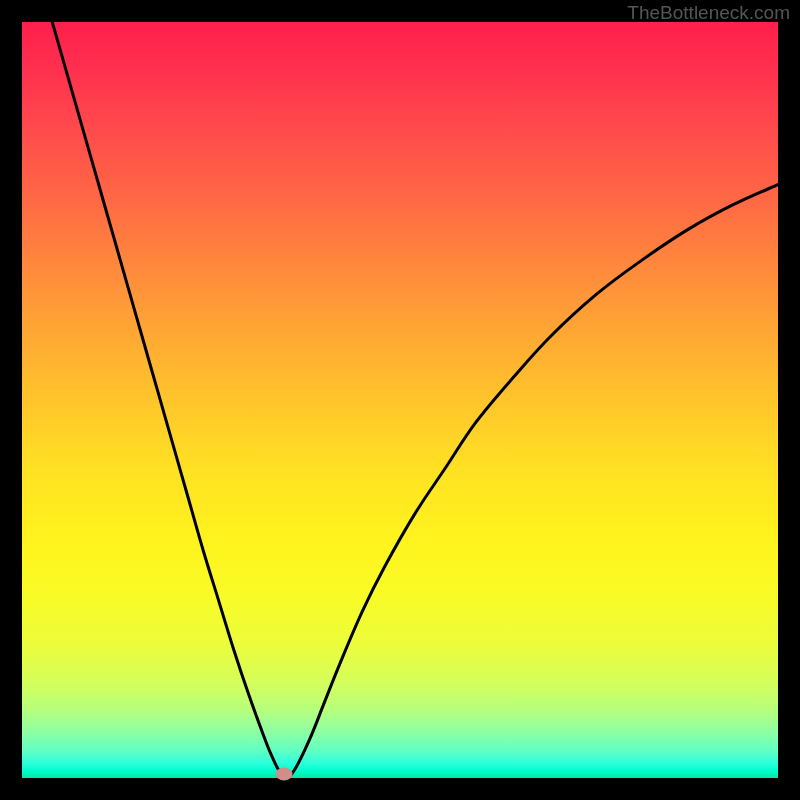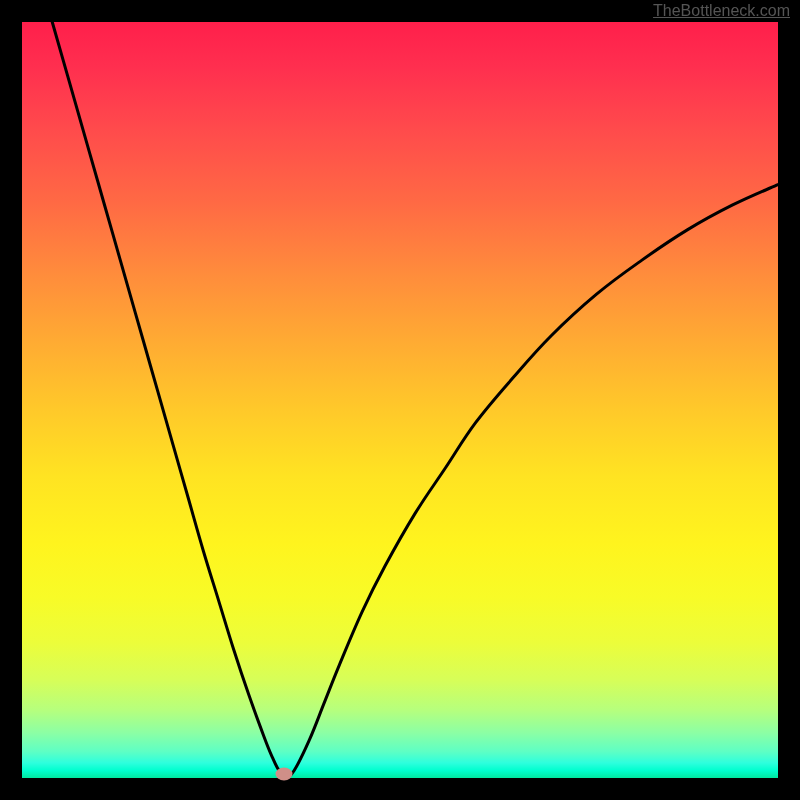--- a/index.html
+++ b/index.html
@@ -45,25 +45,24 @@
       #2effdd 98%,
       #00ffcf 99%,
       #00e8a0 100%
     );
   }
   .watermark {
     position: absolute;
     top: 2px;
     right: 10px;
     color: #555;
-    font-size: 16px;
+    font-size: 19px;
     font-weight: 500;
     letter-spacing: 0px;
     user-select: none;
-    text-decoration: underline;
   }
   svg.curve {
     position: absolute;
     left: 0;
     top: 0;
     width: 756px;
     height: 756px;
     overflow: visible;
   }
   .marker {

